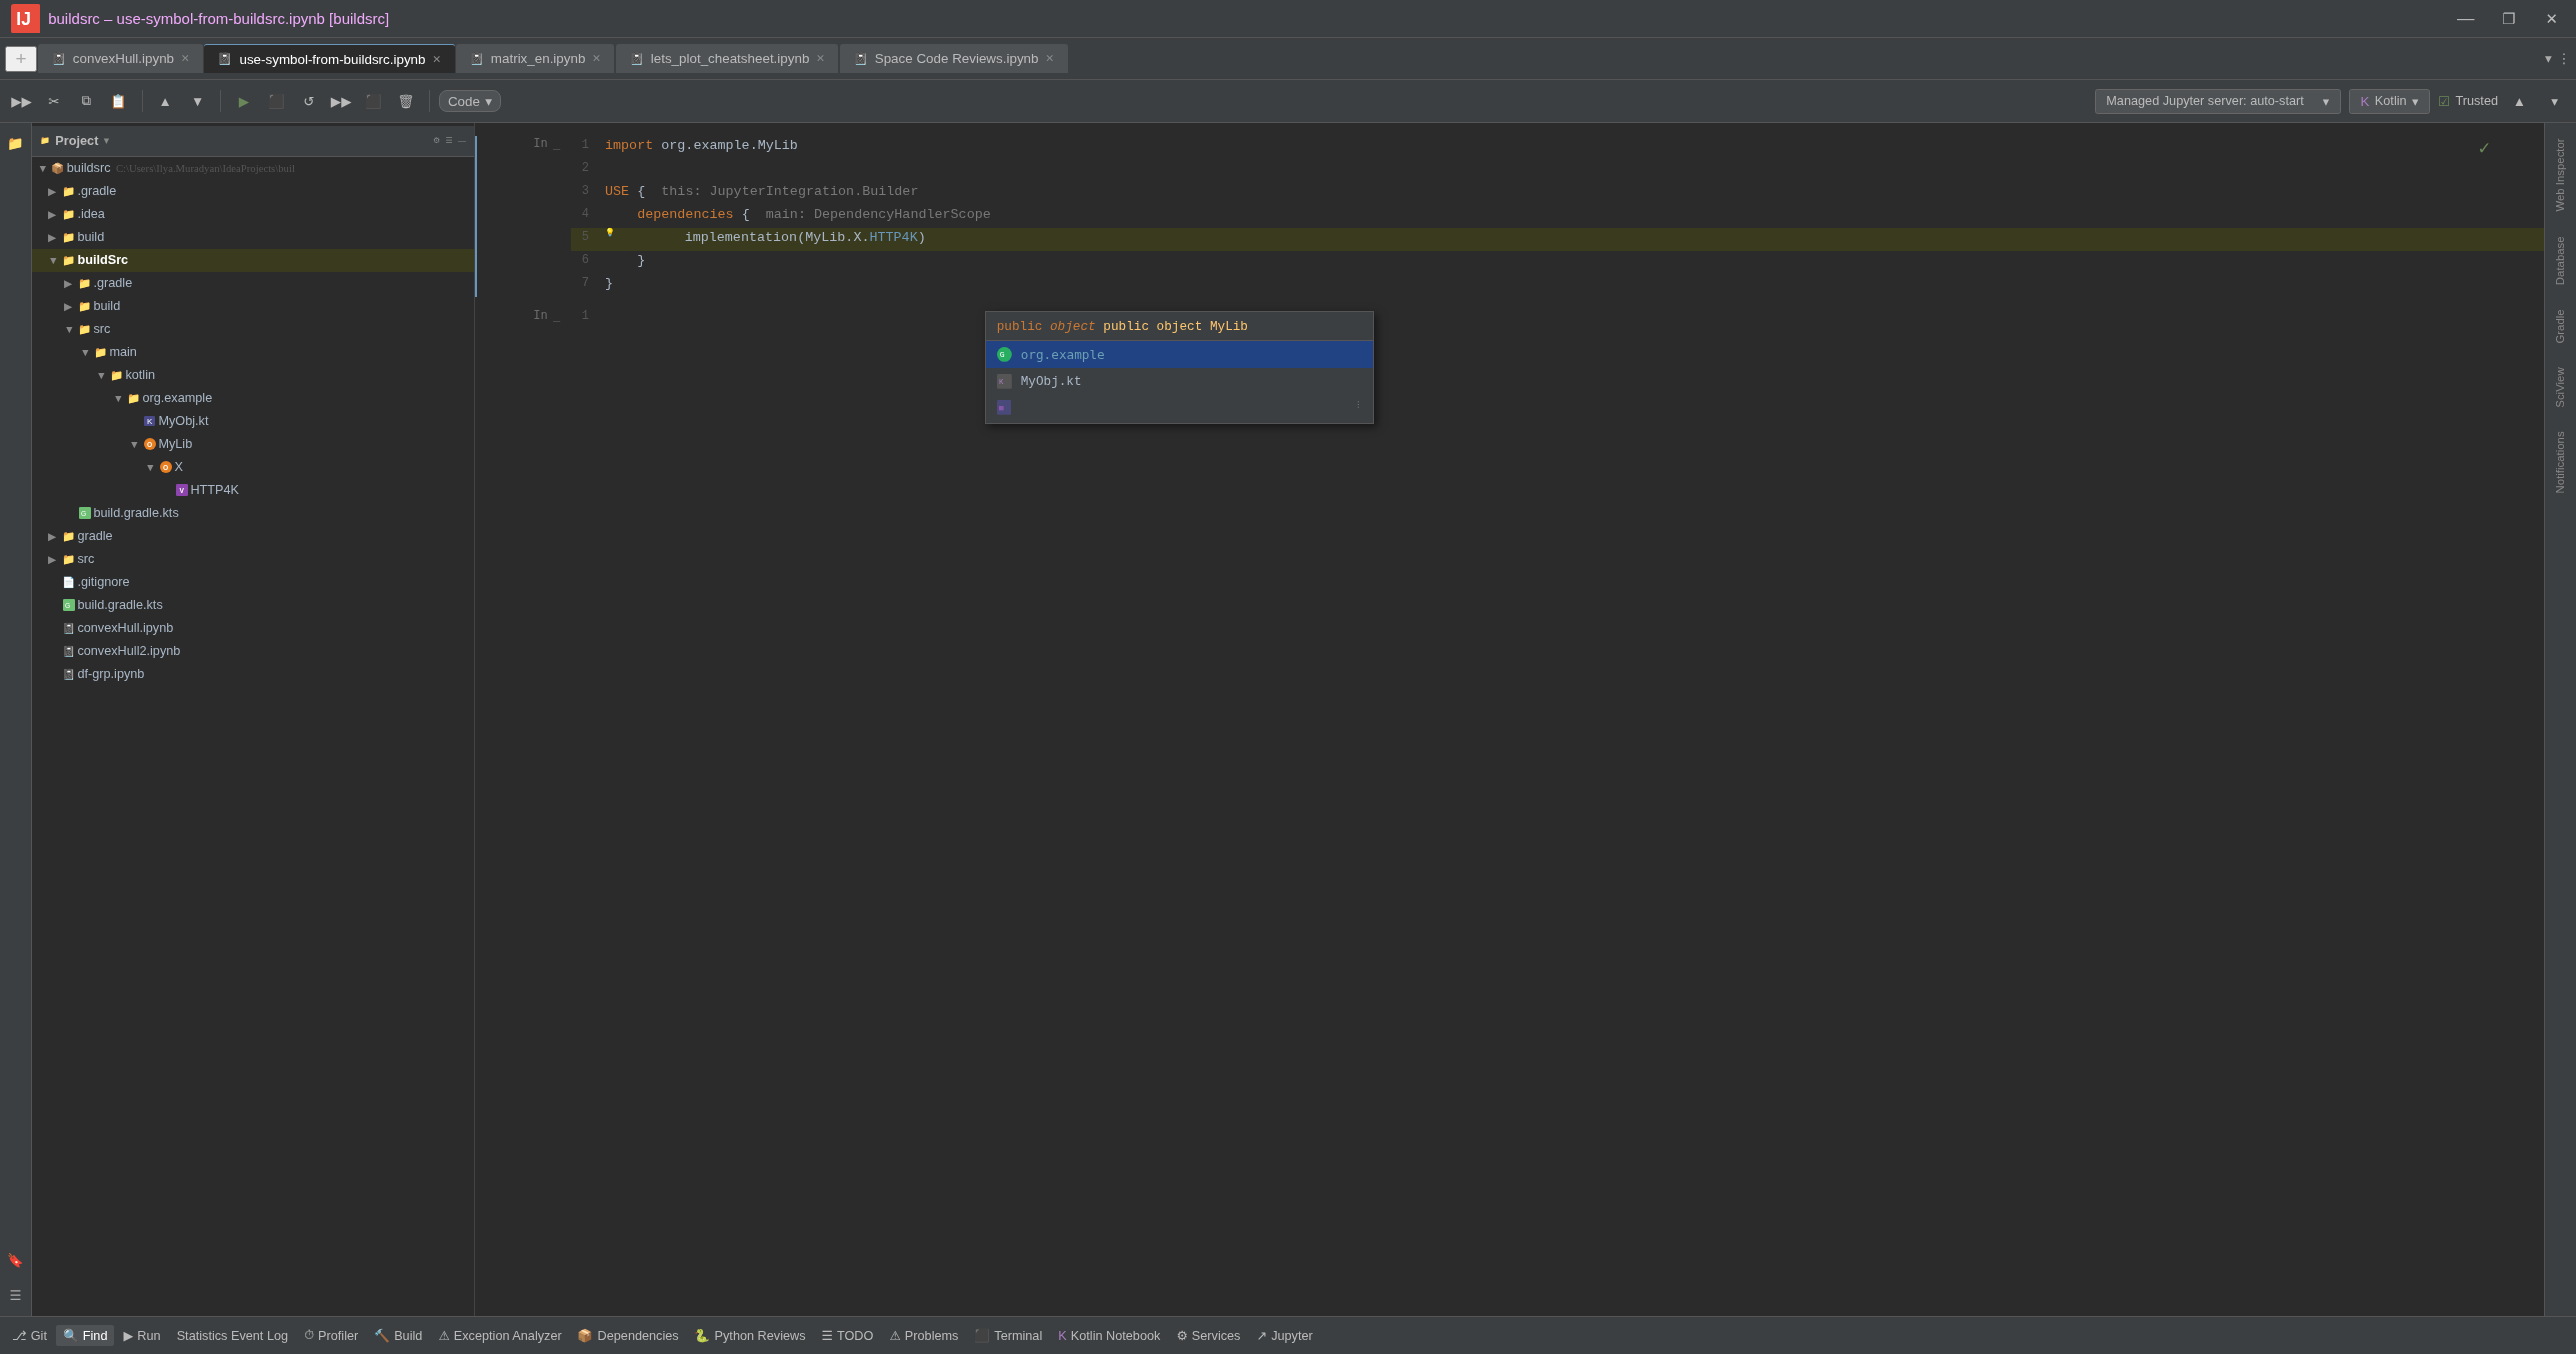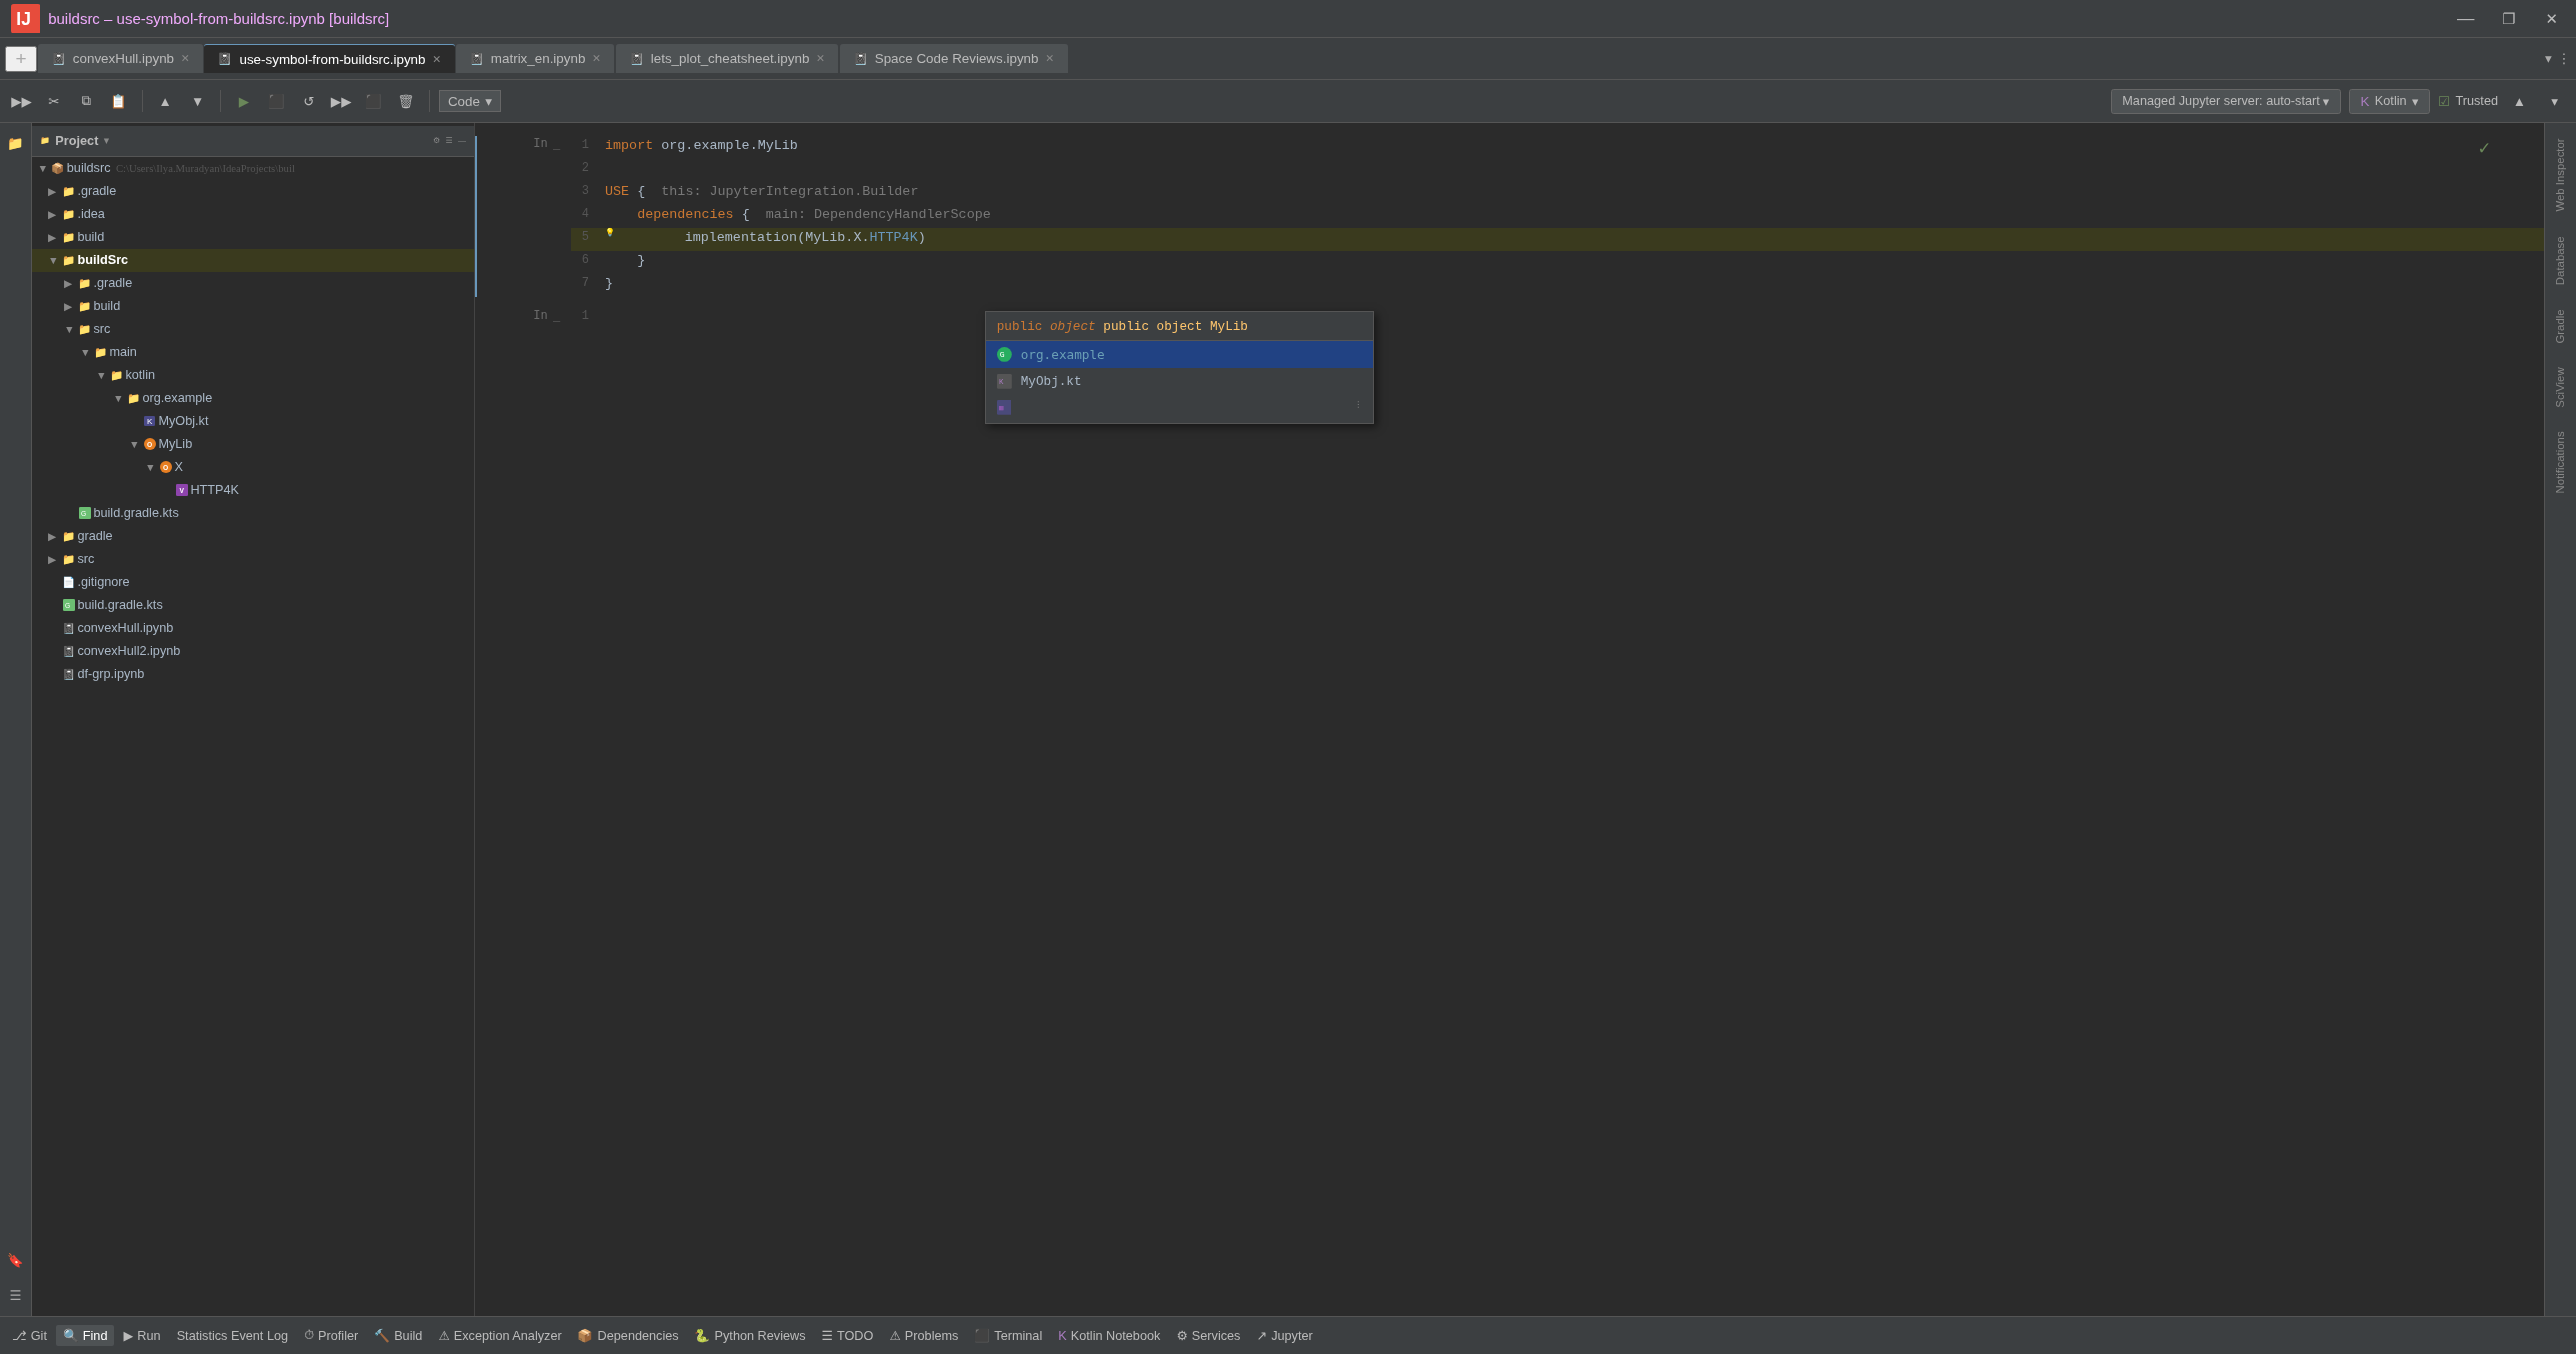--- a/index.html
+++ b/index.html
@@ -31,26 +31,26 @@
       border-bottom: 0.7px solid #555; padding: 0 8px; gap: 5.4px;
     }
     .toolbar-btn {
       display: flex; align-items: center; justify-content: center;
       width: 27px; height: 27px; background: none; border: none;
       color: #bbb; font-size: 13.4px; cursor: pointer; border-radius: 2px;
     }
     .toolbar-separator { width: 0.7px; height: 21.5px; background: #555; margin: 0 4px; }
     .toolbar-dropdown {
       display: flex; align-items: center; background: #4e5254; border: 0.7px solid #666;
-      border-radius: 0; padding: 2.7px 8px; color: #bbb; font-size: 13.4px; cursor: pointer; gap: 5.4px;
+      border-radius: 8px; padding: 2.7px 8px; color: #bbb; font-size: 13.4px; cursor: pointer; gap: 5.4px;
     }
     .toolbar-right { margin-left: auto; display: flex; align-items: center; gap: 8px; }
     .jupyter-server-btn {
       display: flex; align-items: center; background: #4e5254; border: 0.7px solid #666;
-      border-radius: 2.7px; padding: 4px 10.7px; color: #bbb; font-size: 12.7px; cursor: pointer; gap: 3px;
+      border-radius: 2.7px; padding: 4px 10.7px; color: #bbb; font-size: 12.7px; cursor: pointer; gap: 19px;
     }
     .kotlin-btn {
       display: flex; align-items: center; background: #4e5254; border: 0.7px solid #666;
       border-radius: 2.7px; padding: 4px 10.7px; color: #bbb; font-size: 12.7px; cursor: pointer; gap: 5.4px;
     }
     .trusted-btn {
       display: flex; align-items: center; gap: 5.4px; color: #bbb; font-size: 12.7px; cursor: pointer;
     }
 
     

